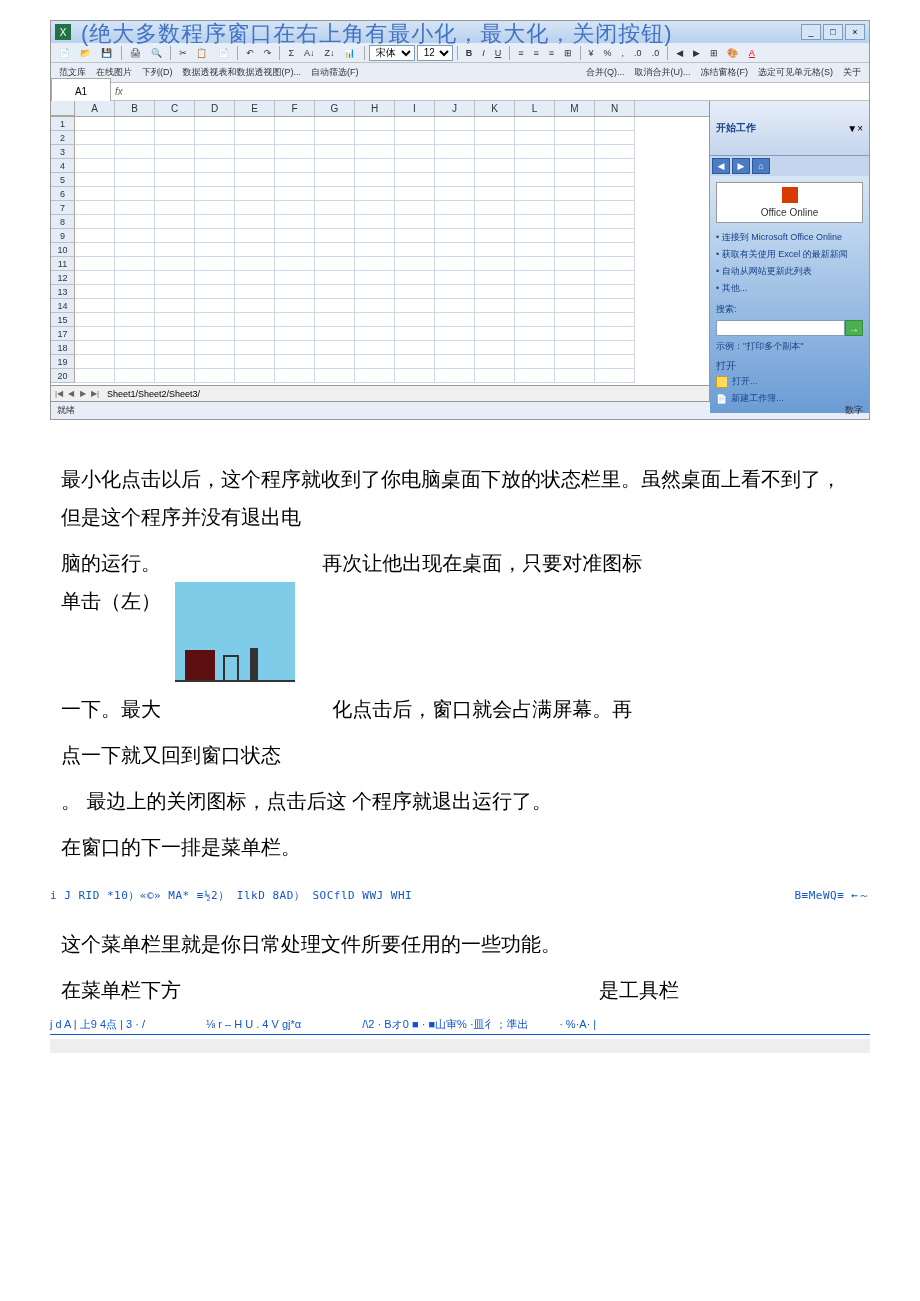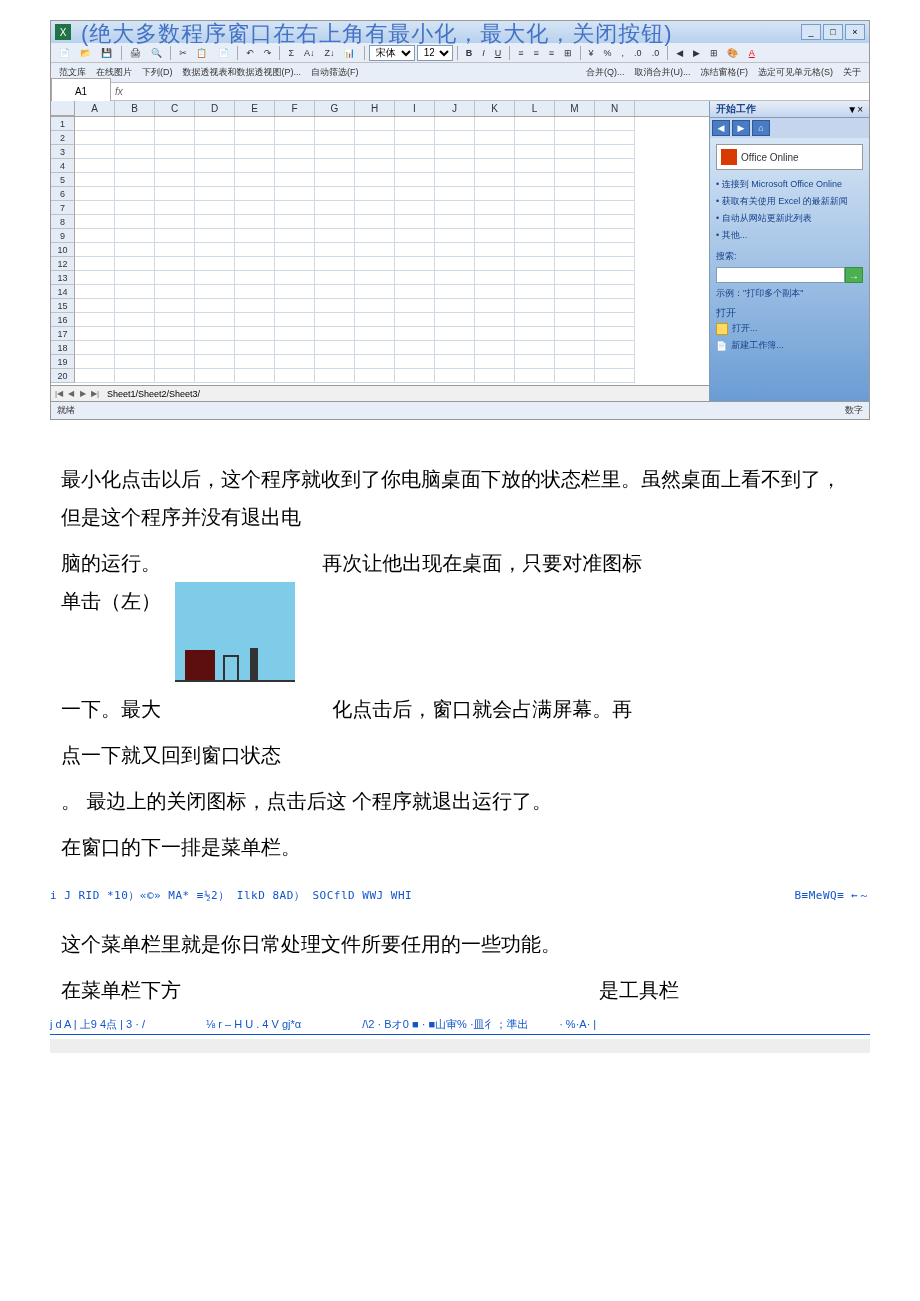--- a/index.html
+++ b/index.html
@@ -30,27 +30,27 @@
     .col-headers { display: flex; height: 16px; background: #e4ecf7; border-bottom: 1px solid #aca899; }
     .corner-cell { width: 24px; background: #e4ecf7; border-right: 1px solid #aca899; border-bottom: 1px solid #aca899; }
     .col-head { width: 40px; text-align: center; font-size: 10px; border-right: 1px solid #c0c0c0; color: #333; line-height: 16px; }
     
     .grid-rows { flex: 1; overflow: hidden; }
     .grid-row { display: flex; height: 14px; }
     .row-head { width: 24px; background: #e4ecf7; border-right: 1px solid #aca899; border-bottom: 1px solid #c0c0c0; text-align: center; font-size: 9px; color: #333; line-height: 14px; }
     .cell { width: 40px; border-right: 1px solid #d0d7e5; border-bottom: 1px solid #d0d7e5; }
     
     .task-pane { width: 160px; background: #c4d5ed; border-left: 1px solid #7f9db9; display: flex; flex-direction: column; font-size: 10px; }
-    .pane-header { background: linear-gradient(#e8eef8, #c4d5ed); padding: 1px 6px; display: flex; align-items: center; border-bottom: 1px solid #7f9db9; }
+    .pane-header { background: linear-gradient(#e8eef8, #c4d5ed); padding: 20px 6px; display: flex; align-items: center; border-bottom: 1px solid #7f9db9; }
     .pane-header-title { flex: 1; font-weight: bold; color: #15428b; }
     .pane-close { cursor: pointer; font-size: 10px; }
     .pane-nav { display: flex; padding: 2px; gap: 2px; }
     .pane-nav-btn { width: 18px; height: 16px; background: #4a7cc4; border: 1px solid #2a5a9a; cursor: pointer; display: flex; align-items: center; justify-content: center; color: #fff; font-size: 9px; }
     .pane-body { flex: 1; background: linear-gradient(#d6e5f5, #6a9cd4); padding: 6px; }
-    .office-online { background: #fff; border: 1px solid #999; padding: 4px; margin-bottom: 6px; display: flex; align-items: center; gap: 4px; }
+    .office-online { background: #fff; border: 1px solid #999; padding: 4px; margin-bottom: 6px; display: flex; align-items: center; gap: 4px; flex-direction: column; }
     .office-logo { width: 16px; height: 16px; background: #d83b01; }
     .office-text { font-size: 10px; color: #333; }
     .pane-link { color: #15428b; font-size: 9px; padding: 2px 0; display: block; cursor: pointer; }
     .pane-link::before { content: "• "; }
     .pane-section-label { font-size: 9px; color: #15428b; margin-top: 6px; }
     .pane-search-row { display: flex; margin: 4px 0; }
     .pane-search-input { flex: 1; height: 16px; border: 1px solid #7f9db9; font-size: 9px; }
     .pane-search-btn { width: 18px; height: 16px; background: #4caf50; border: 1px solid #388e3c; color: #fff; font-size: 10px; display: flex; align-items: center; justify-content: center; cursor: pointer; }
     .pane-open-label { font-size: 10px; color: #15428b; margin-top: 6px; }
     .pane-file-link { display: flex; align-items: center; gap: 4px; padding: 2px 0; font-size: 9px; color: #15428b; cursor: pointer; }
@@ -342,20 +342,37 @@
             <div class="cell"></div>
             <div class="cell"></div>
             <div class="cell"></div>
             <div class="cell"></div>
             <div class="cell"></div>
             <div class="cell"></div>
             <div class="cell"></div>
             <div class="cell"></div>
           </div>
           <div class="grid-row">
+            <div class="row-head">11</div>
+            <div class="cell"></div>
+            <div class="cell"></div>
+            <div class="cell"></div>
+            <div class="cell"></div>
+            <div class="cell"></div>
+            <div class="cell"></div>
+            <div class="cell"></div>
+            <div class="cell"></div>
+            <div class="cell"></div>
+            <div class="cell"></div>
+            <div class="cell"></div>
+            <div class="cell"></div>
+            <div class="cell"></div>
+            <div class="cell"></div>
+          </div>
+          <div class="grid-row">
             <div class="row-head">12</div>
             <div class="cell"></div>
             <div class="cell"></div>
             <div class="cell"></div>
             <div class="cell"></div>
             <div class="cell"></div>
             <div class="cell"></div>
             <div class="cell"></div>
             <div class="cell"></div>
             <div class="cell"></div>
@@ -394,37 +411,20 @@
             <div class="cell"></div>
             <div class="cell"></div>
             <div class="cell"></div>
             <div class="cell"></div>
             <div class="cell"></div>
             <div class="cell"></div>
             <div class="cell"></div>
           </div>
           <div class="grid-row">
             <div class="row-head">15</div>
-            <div class="cell"></div>
-            <div class="cell"></div>
-            <div class="cell"></div>
-            <div class="cell"></div>
-            <div class="cell"></div>
-            <div class="cell"></div>
-            <div class="cell"></div>
-            <div class="cell"></div>
-            <div class="cell"></div>
-            <div class="cell"></div>
-            <div class="cell"></div>
-            <div class="cell"></div>
-            <div class="cell"></div>
-            <div class="cell"></div>
-          </div>
-          <div class="grid-row">
-            <div class="row-head">16</div>
             <div class="cell"></div>
             <div class="cell"></div>
             <div class="cell"></div>
             <div class="cell"></div>
             <div class="cell"></div>
             <div class="cell"></div>
             <div class="cell"></div>
             <div class="cell"></div>
             <div class="cell"></div>
             <div class="cell"></div>

